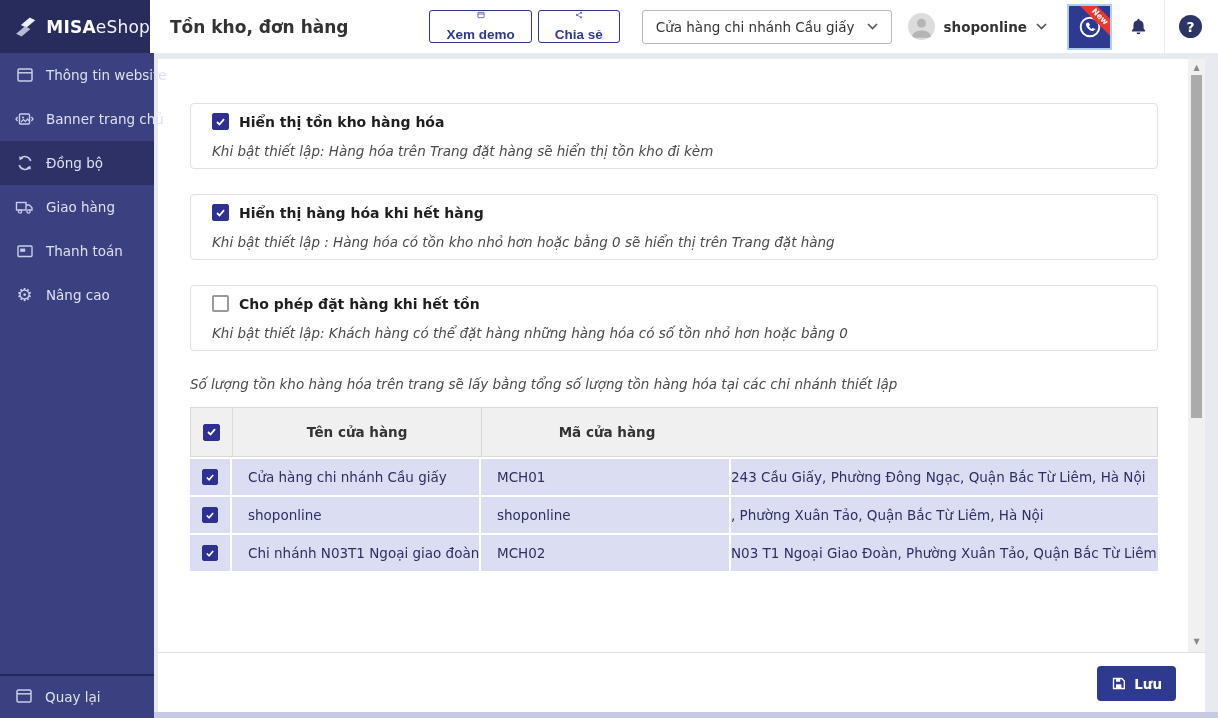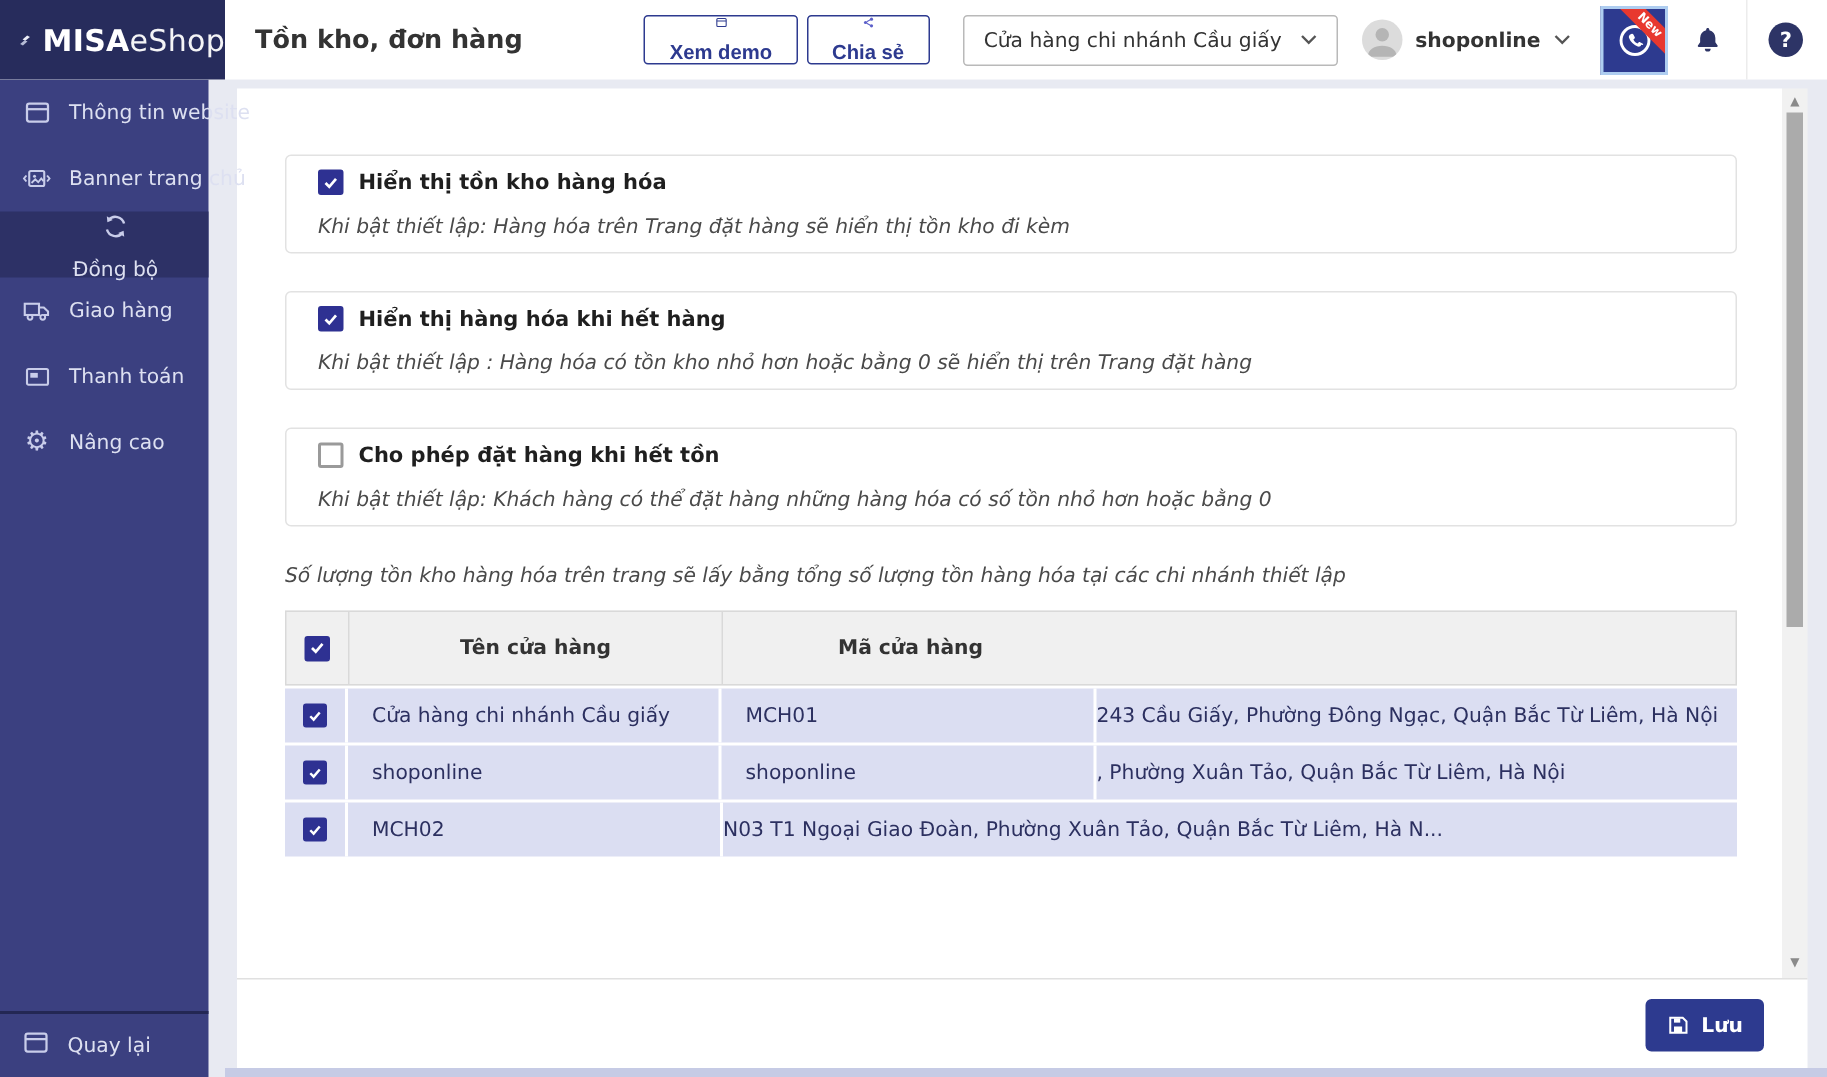--- a/index.html
+++ b/index.html
@@ -7,21 +7,21 @@
   body {
     position:relative;
     font-family:"DejaVu Sans","Liberation Sans",sans-serif;
     background:#e8eaf2;
     overflow:hidden;
     color:#333;
   }
   
   .app-header{position:absolute;top:0;left:0;width:1218px;height:53px;background:#fff;display:flex;align-items:center;z-index:5;}
   .logo-block{width:150px;height:53px;background:#272c5c;display:flex;align-items:center;padding-left:12px;gap:7px;flex:none;}
-  .logo-text{font-size:20px;color:#fff;letter-spacing:.2px;white-space:nowrap;}
+  .logo-text{font-size:17px;color:#fff;letter-spacing:.2px;white-space:nowrap;}
   .logo-text b{font-weight:bold;}
   .logo-text span{font-weight:normal;opacity:.95;}
   .page-title{margin-left:20px;font-size:17px;font-weight:bold;color:#333;white-space:nowrap;}
   .header-right{margin-left:auto;display:flex;align-items:center;height:100%;padding-right:16px;}
   .btn-outline{height:33px;border:1px solid #2d3a8f;border-radius:3px;background:#fff;color:#2d3a8f;
     font-weight:bold;font-size:13.5px;display:flex;align-items:center;gap:8px;padding:0 16px;cursor:pointer;white-space:nowrap;flex-direction:column;}
   .btn-outline + .btn-outline{margin-left:6px;}
   .store-dropdown{margin-left:22px;height:34px;border:1px solid #b9b9b9;border-radius:3px;background:#fff;
     display:flex;align-items:center;gap:12px;padding:0 13px;font-size:13.5px;color:#333;cursor:pointer;white-space:nowrap;}
   .user-chip{display:flex;align-items:center;margin-left:16px;cursor:pointer;}
@@ -30,24 +30,24 @@
   .user-chip .chev{margin-left:9px;}
   .phone-tile{position:relative;margin-left:20px;width:45px;height:46px;background:#2d3a8f;border:2px solid #aecdf0;
     display:flex;align-items:center;justify-content:center;overflow:hidden;cursor:pointer;flex:none;}
   .ribbon{position:absolute;top:5px;right:-15px;transform:rotate(45deg);background:#e8382f;color:#fff;
     font-size:8px;font-weight:bold;padding:1px 15px;line-height:1.2;}
   .bell-btn{margin-left:16px;cursor:pointer;display:flex;align-items:center;}
   .header-divider{width:1px;height:53px;background:#ececec;margin-left:15px;}
   .help-btn{margin-left:14px;width:23px;height:23px;border-radius:50%;background:#2d3466;color:#fff;
     font-size:14px;font-weight:bold;display:flex;align-items:center;justify-content:center;cursor:pointer;}
   
-  .sidebar{position:absolute;top:53px;left:0;width:139px;height:665px;background:#3b4080;z-index:4;}
+  .sidebar{position:absolute;top:53px;left:0;width:154px;height:665px;background:#3b4080;z-index:4;}
   .sidebar-item{height:44px;display:flex;align-items:center;gap:12px;padding-left:15px;color:#dde0f1;
     font-size:13.5px;cursor:pointer;white-space:nowrap;}
-  .sidebar-item.selected{background:#2d3166;flex-direction:column;}
+  .sidebar-item.selected{background:#2d3166;}
   .sidebar-item .icn{width:19px;height:19px;flex:none;display:flex;align-items:center;justify-content:center;}
   .gear-glyph{font-size:18px;color:#c9cdea;line-height:1;}
   .sidebar-back{position:absolute;left:0;right:0;bottom:0;border-top:2px solid #232754;height:44px;
     display:flex;align-items:center;gap:12px;padding-left:15px;color:#dde0f1;font-size:13.5px;cursor:pointer;}
   
   .main-panel{position:absolute;left:158px;top:59px;width:1030px;height:593px;background:#fff;overflow:hidden;padding:44px 0 0 32px;}
   .setting-card{width:968px;border:1px solid #e2e2e2;border-radius:4px;padding:9px 21px;margin-bottom:25px;background:#fff;}
   .setting-head{display:flex;align-items:center;gap:10px;}
   .cbx{width:17px;height:17px;border-radius:2px;flex:none;display:flex;align-items:center;justify-content:center;cursor:pointer;}
   .cbx.checked{background:#2e3192;border:1px solid #2e3192;}
@@ -312,20 +312,21 @@
     </div>
 
     <div class="t-row">
       <div class="cell col-check">
         <div class="cbx checked">
           <svg width="10" height="9" viewBox="0 0 10 10">
               <polyline points="1.5,5 4,7.5 8.5,2.2" fill="none" stroke="#fff" stroke-width="1.8"></polyline>
             </svg>
         </div>
       </div>
+      <div class="cell col-name">Chi nhánh N03T1 Ngoại giao đoàn</div>
       <div class="cell col-code">MCH02</div>
       <div class="cell col-addr">N03 T1 Ngoại Giao Đoàn, Phường Xuân Tảo, Quận Bắc Từ Liêm, Hà N...</div>
     </div>
   </div>
 </div>
 
 <div class="v-scrollbar">
   <div class="sb-arrow up">▲</div>
   <div class="sb-thumb"></div>
   <div class="sb-arrow down">▼</div>

